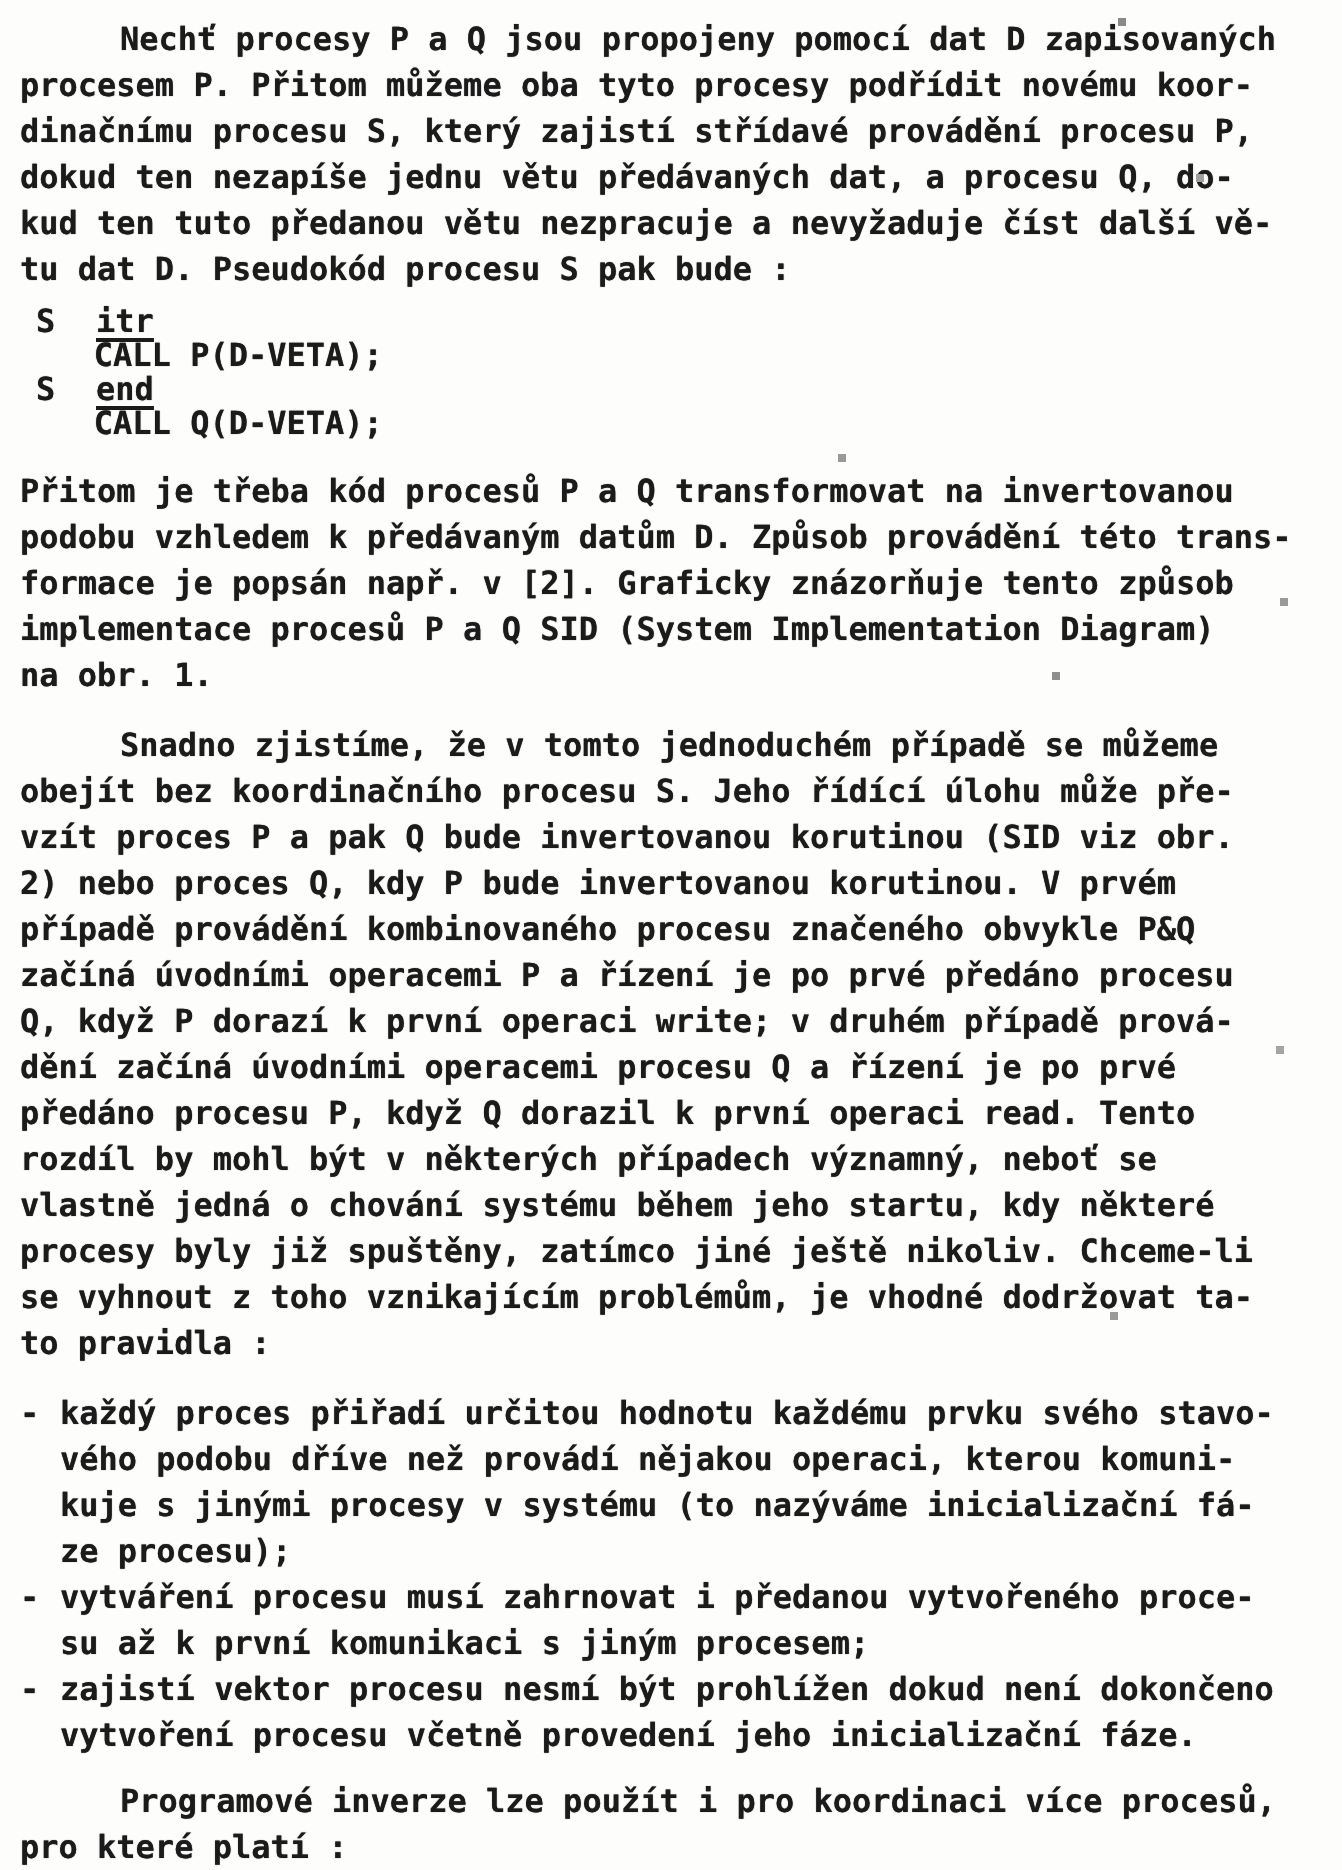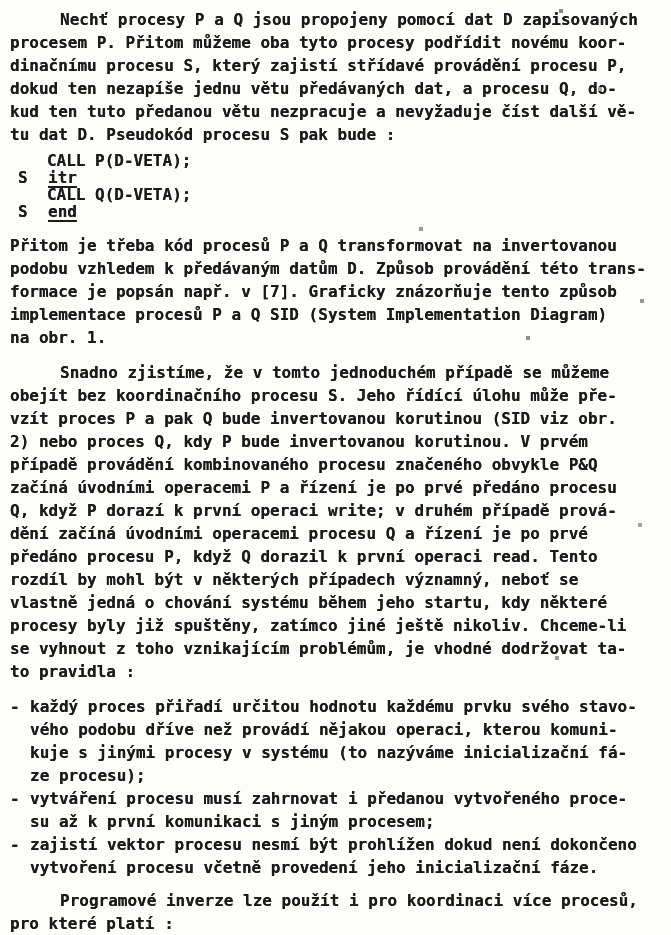--- a/index.html
+++ b/index.html
@@ -82,29 +82,29 @@
 <div class="page">
 
   <div class="para p1 first-indent">Nechť procesy P a Q jsou propojeny pomocí dat D zapisovaných
 procesem P. Přitom můžeme oba tyto procesy podřídit novému koor-
 dinačnímu procesu S, který zajistí střídavé provádění procesu P,
 dokud ten nezapíše jednu větu předávaných dat, a procesu Q, do-
 kud ten tuto předanou větu nezpracuje a nevyžaduje číst další vě-
 tu dat D. Pseudokód procesu S pak bude :</div>
 
   <div class="codeblock">
+    <div class="code-line"><span class="code-label">S</span><span class="kw">itr</span></div>
     <div class="code-line"><span>   </span><span>CALL P(D-VETA);</span></div>
-    <div class="code-line"><span class="code-label">S</span><span class="kw">itr</span></div>
+    <div class="code-line"><span class="code-label">S</span><span class="kw">end</span></div>
     <div class="code-line"><span>   </span><span>CALL Q(D-VETA);</span></div>
-    <div class="code-line"><span class="code-label">S</span><span class="kw">end</span></div>
   </div>
 
   <div class="para">Přitom je třeba kód procesů P a Q transformovat na invertovanou
 podobu vzhledem k předávaným datům D. Způsob provádění této trans-
-formace je popsán např. v [7]. Graficky znázorňuje tento způsob
+formace je popsán např. v [2]. Graficky znázorňuje tento způsob
 implementace procesů P a Q SID (System Implementation Diagram)
 na obr. 1.</div>
 
   <div class="para first-indent">Snadno zjistíme, že v tomto jednoduchém případě se můžeme
 obejít bez koordinačního procesu S. Jeho řídící úlohu může pře-
 vzít proces P a pak Q bude invertovanou korutinou (SID viz obr.
 2) nebo proces Q, kdy P bude invertovanou korutinou. V prvém
 případě provádění kombinovaného procesu značeného obvykle P&amp;Q
 začíná úvodními operacemi P a řízení je po prvé předáno procesu
 Q, když P dorazí k první operaci write; v druhém případě prová-

